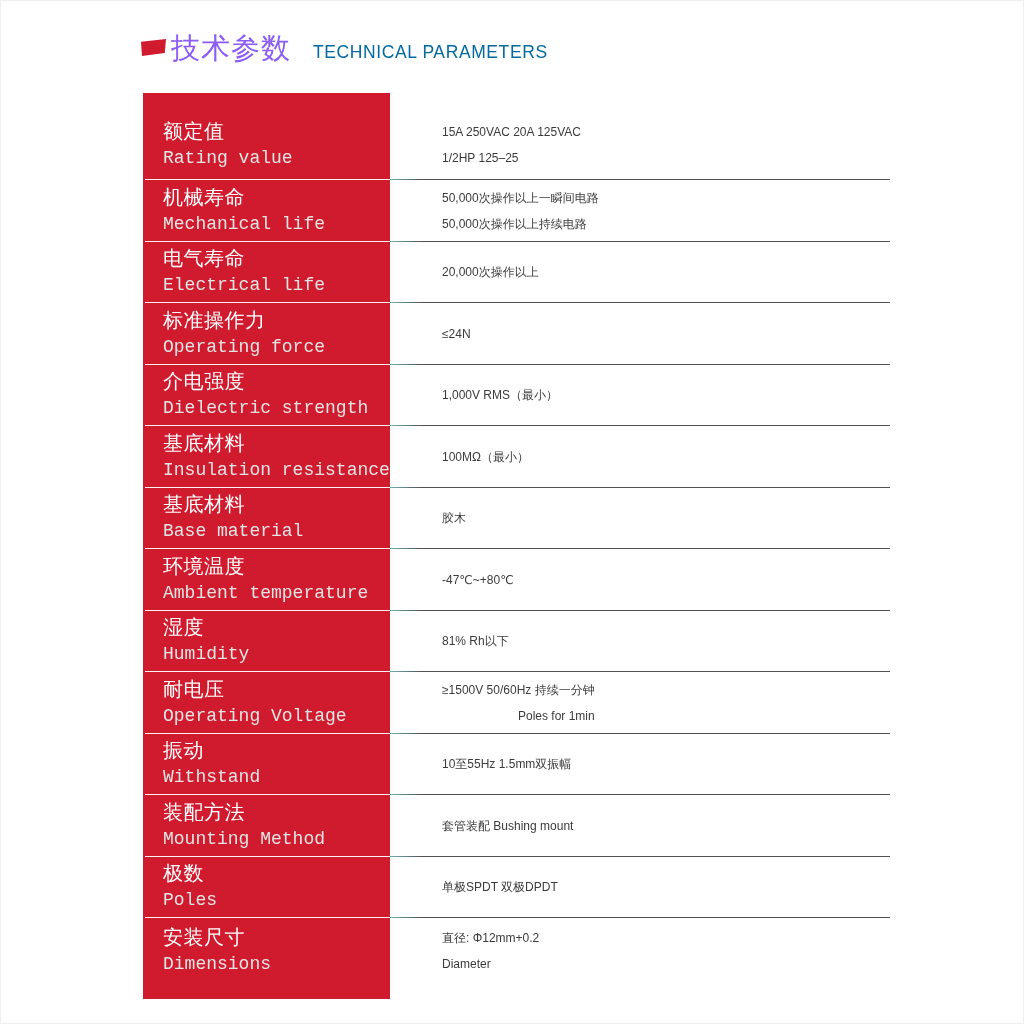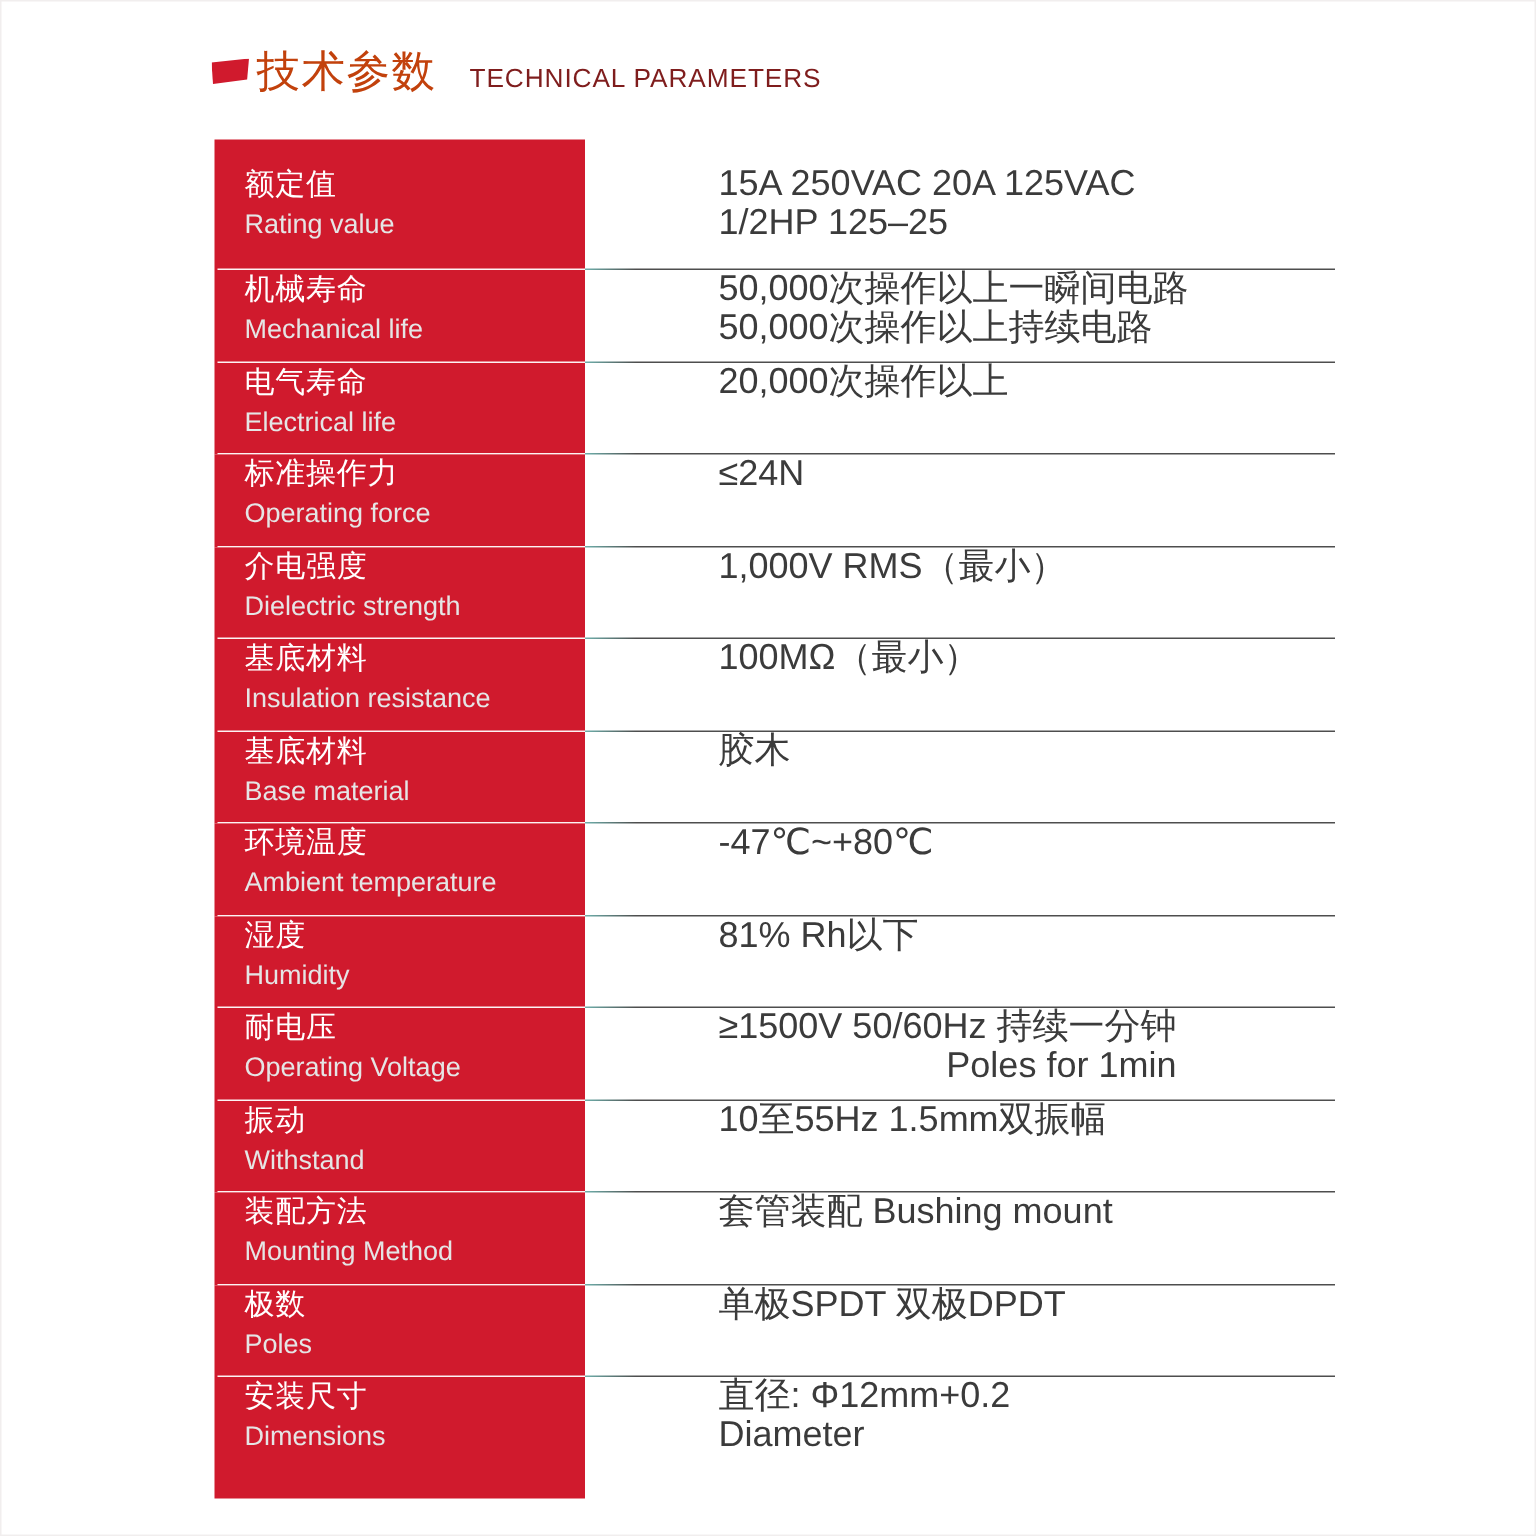--- a/index.html
+++ b/index.html
@@ -14,53 +14,53 @@
 
   
   .section-header { position:absolute; left:141px; top:31px; height:34px; width:600px; }
   .flag-marker {
     position:absolute; left:0; top:8px; width:25px; height:17px;
     background:var(--red);
     clip-path:polygon(0 16%, 100% 0, 95% 82%, 4% 100%);
   }
   .title-zh {
     position:absolute; left:30px; top:0;
-    font-size:29px; line-height:34px; font-weight:500; color:#c2410c;
+    font-size:29px; line-height:34px; font-weight:500; color:#8b5cf6;
     letter-spacing:1px; white-space:nowrap;
   }
   .title-en {
     position:absolute; left:172px; top:11px;
-    font-size:17.5px; line-height:20px; color:#7f1d1d;
+    font-size:17.5px; line-height:20px; color:#0369a1;
     letter-spacing:0.6px; white-space:nowrap;
   }
 
   
   .param-table { position:absolute; left:143px; top:93px; width:747px; }
   .row { display:flex; height:61.5px; }
   .row:first-child { height:87px; }
   .row:last-child  { height:81px; }
   .row:first-child > div { padding-top:17px; }
   .row:last-child  > div { padding-bottom:15px; }
 
   .label-cell {
     width:247px; flex:0 0 247px; background:var(--red); color:#fff;
-    display:flex; flex-direction:column; 
-    padding-left:20px; position:relative;
+    display:flex; flex-direction:column; justify-content:center;
+    padding-left:20px; position:relative;font-family:Liberation Mono, monospace;
   }
   .label-cell .zh { font-size:20px; line-height:27px; letter-spacing:0.5px; white-space:nowrap; }
   .label-cell .en { font-size:18px; line-height:25px; color:#e5e5e5; white-space:nowrap; }
   .row:not(:last-child) .label-cell::after {
     content:""; position:absolute; left:2px; right:0; bottom:0; height:1px;
     background:rgba(255,255,255,0.95);
   }
 
   .value-cell {
-    flex:1 1 auto; display:flex; align-items:flex-start;
-    padding-left:89px; position:relative;
-    font-size:24px; line-height:26px; color:var(--text);
+    flex:1 1 auto; display:flex; align-items:center;
+    padding-left:52px; position:relative;
+    font-size:12px; line-height:26px; color:var(--text);
   }
   .row:not(:last-child) .value-cell::after {
     content:""; position:absolute; left:0; right:0; bottom:0; height:1px;
     background:linear-gradient(to right, #6fb0ac 0px, var(--divider) 34px, var(--divider) 100%);
   }
   .value-block { display:inline-block; white-space:nowrap; }
   .vline.align-right { text-align:right; }
 </style>
 </head>
 <body>

